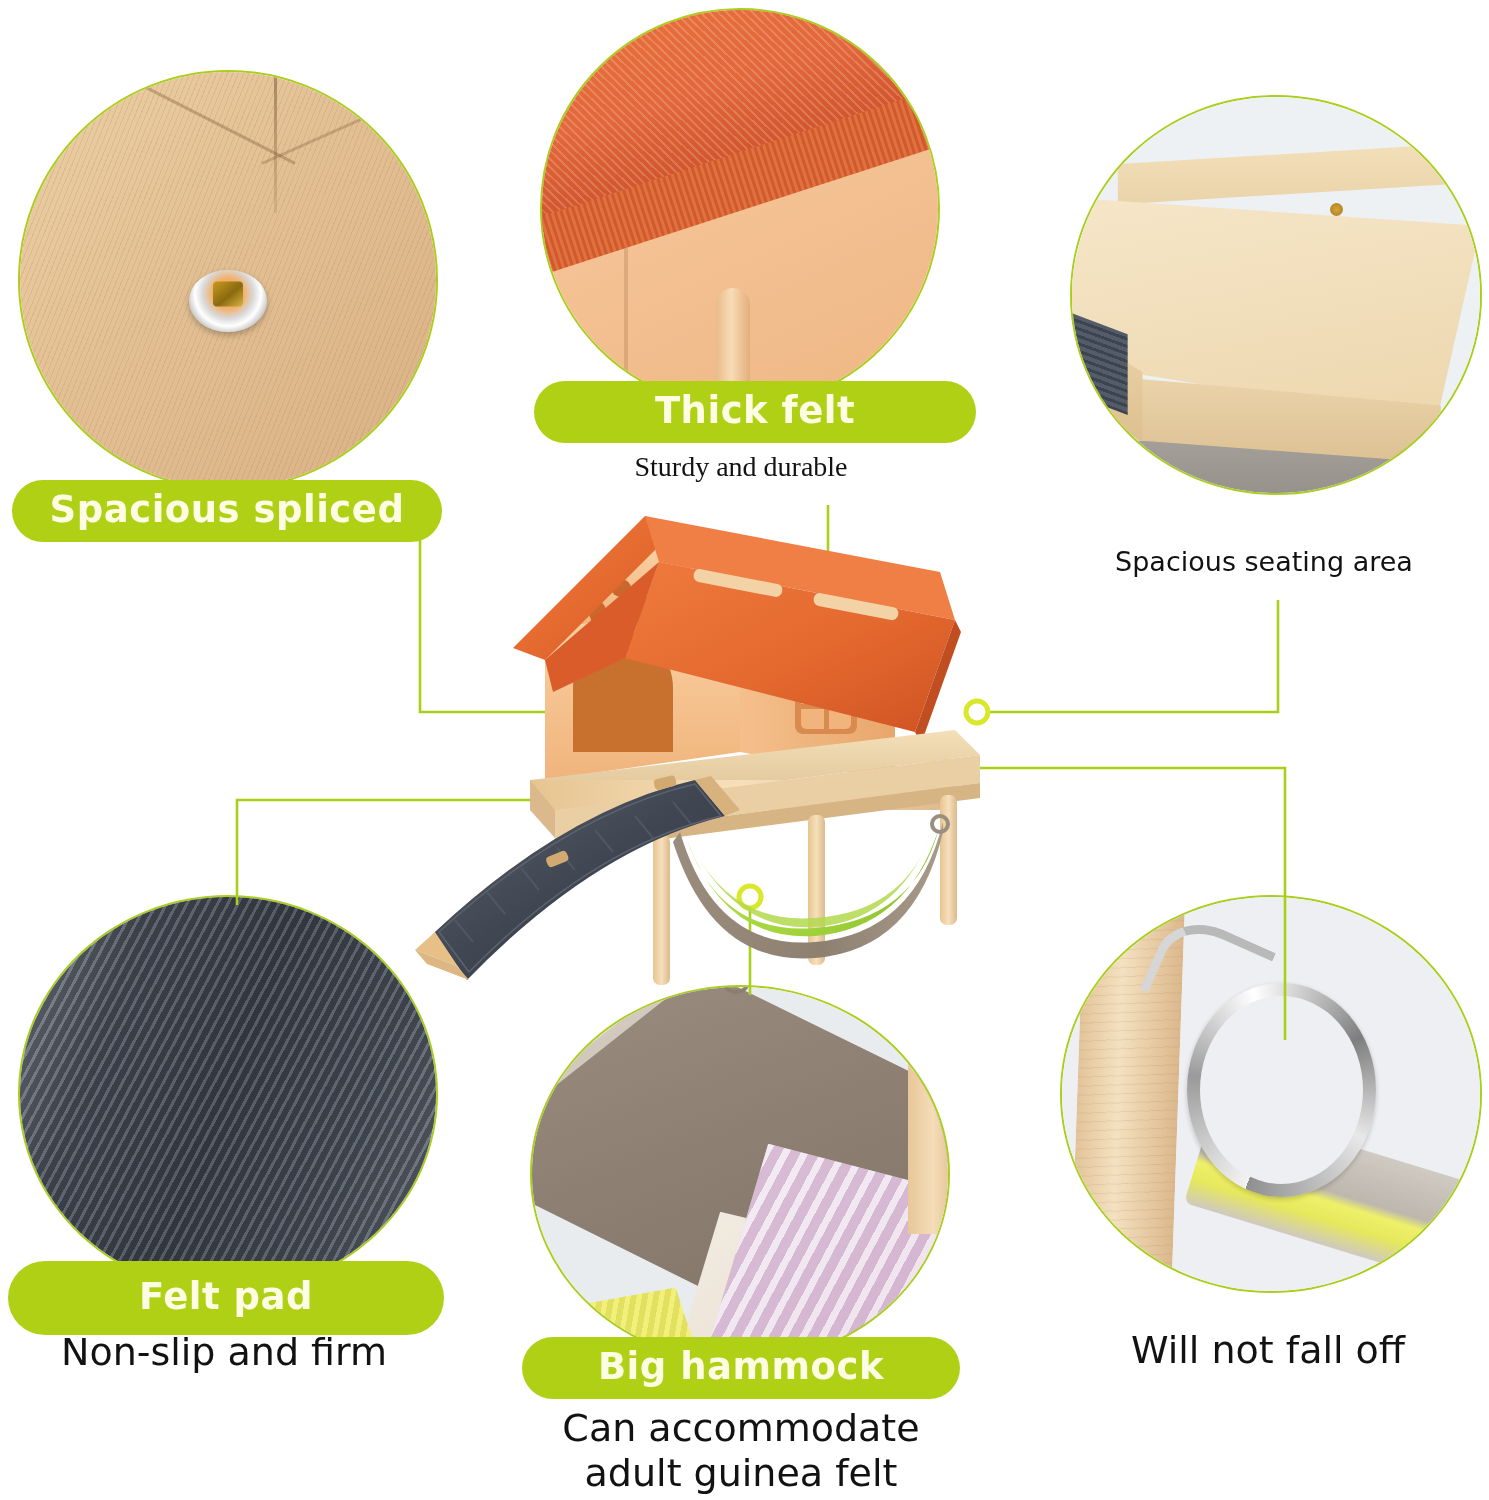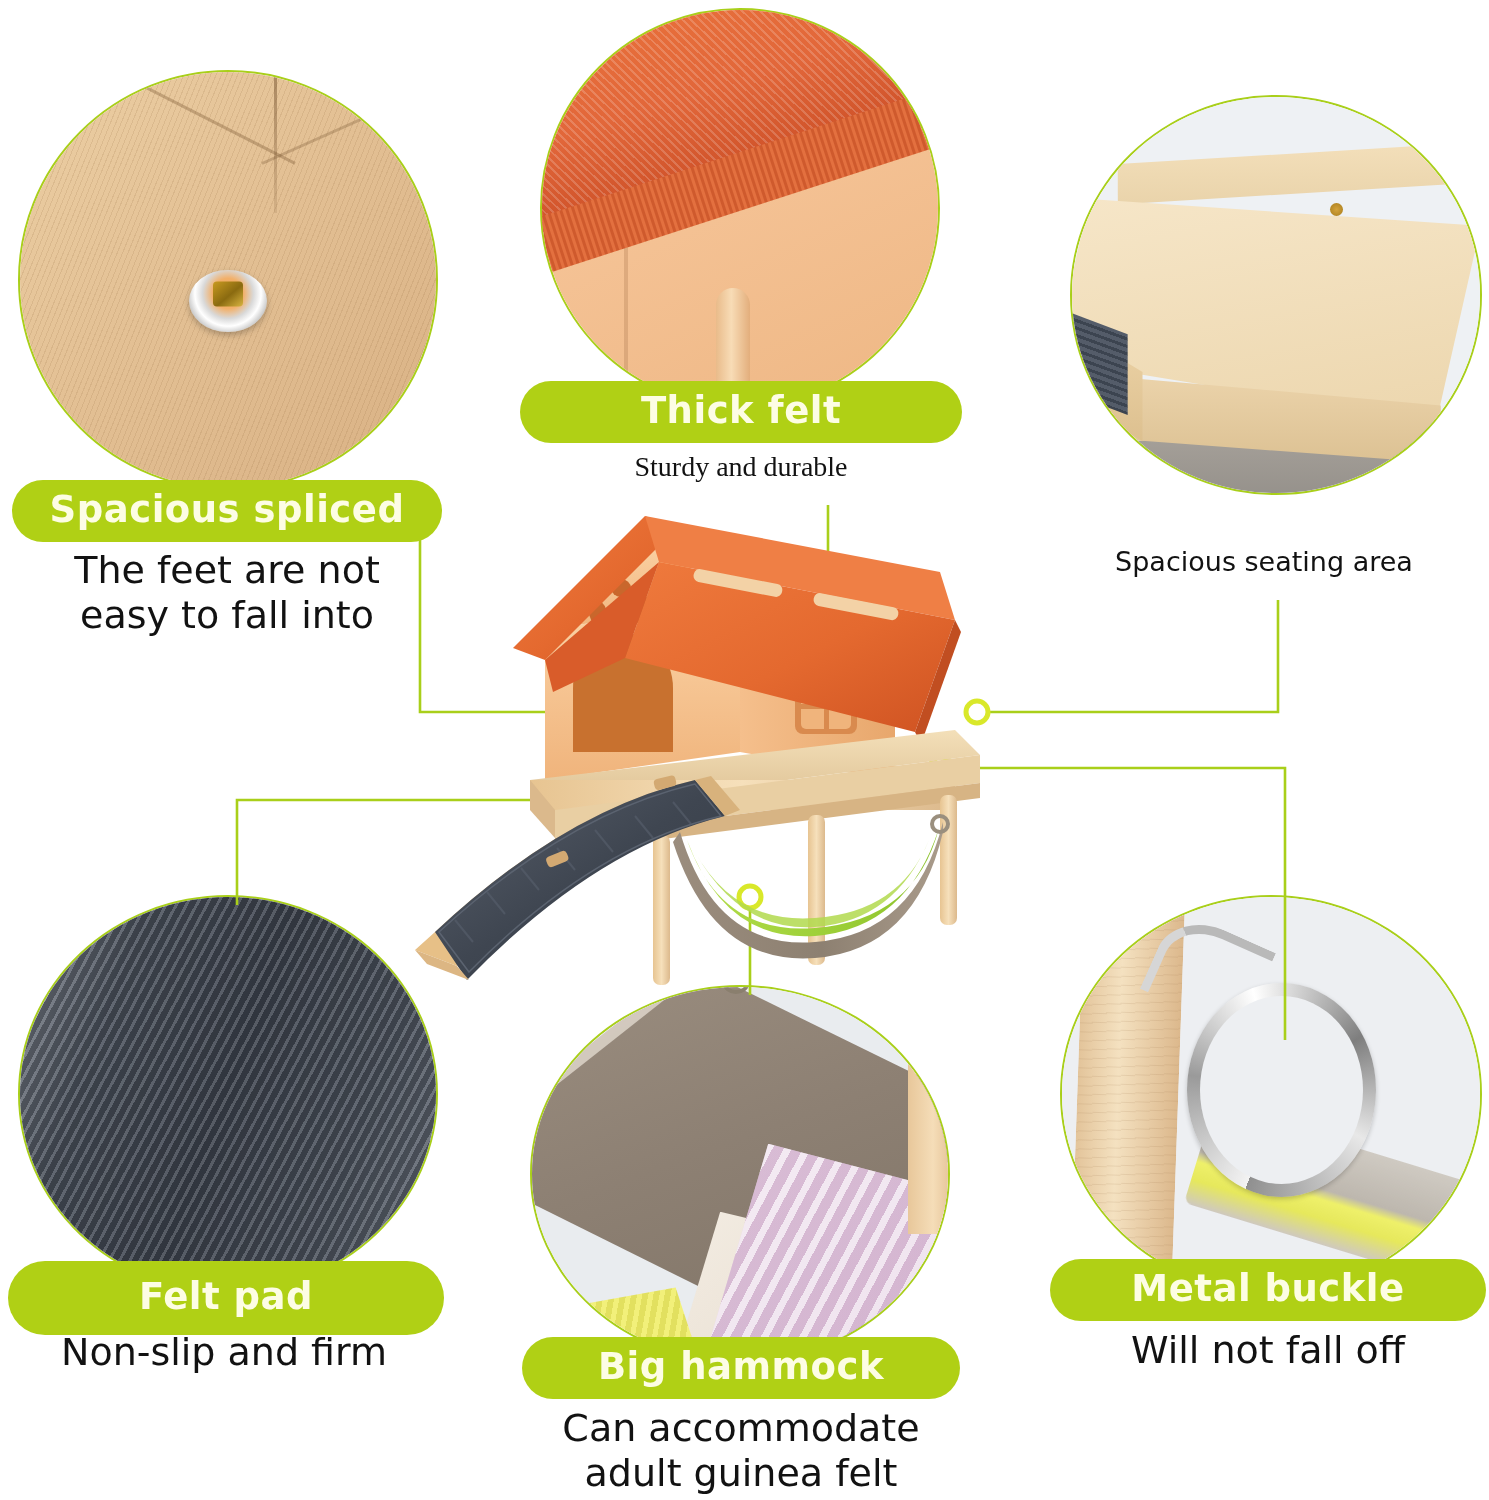--- a/index.html
+++ b/index.html
@@ -449,31 +449,28 @@
         </g>
         <path d="M300 300 L330 336 L345 330 L316 296 Z" fill="#d8b27c"></path>
         <path d="M20 470 L62 486 L74 500 L32 484 Z" fill="#dcb683"></path>
         <rect x="258" y="300" width="22" height="11" rx="4" fill="#d3a972" transform="rotate(-14 258 300)"></rect>
         <rect x="150" y="378" width="22" height="11" rx="4" fill="#d3a972" transform="rotate(-22 150 378)"></rect>
       </g>
     </svg>
   </div>
 
   <div class="badge" style="left:12px; top:480px; width:430px; height:62px; font-size:37px;">Spacious spliced</div>
-  <div class="caption" style="left:12px; top:548px; width:430px; font-size:38px;">The feet are not
-easy to fall into</div>
-
-  <div class="badge" style="left:520px; top:381px; width:442px; height:62px; font-size:37px;">Thick felt</div>
+
+  <div class="badge" style="left:534px; top:381px; width:442px; height:62px; font-size:37px;">Thick felt</div>
   <div class="caption" style="left:520px; top:450px; width:442px; font-size:28px;font-family:Liberation Serif, serif;">Sturdy and durable</div>
 
   <div class="caption" style="left:1040px; top:546px; width:448px; font-size:27px;">Spacious seating area</div>
 
   <div class="badge" style="left:8px; top:1261px; width:436px; height:74px; font-size:37px;">Felt pad</div>
   <div class="caption" style="left:6px; top:1330px; width:436px; font-size:38px;">Non-slip and firm</div>
 
   <div class="badge" style="left:522px; top:1337px; width:438px; height:62px; font-size:37px;">Big hammock</div>
   <div class="caption" style="left:512px; top:1406px; width:458px; font-size:38px;">Can accommodate
 adult guinea felt</div>
 
-  <div class="badge" style="left:1050px; top:1259px; width:436px; height:62px; font-size:37px;">Metal buckle</div>
   <div class="caption" style="left:1050px; top:1328px; width:436px; font-size:38px;">Will not fall off</div>
 
 </div>
 
 </body></html>

